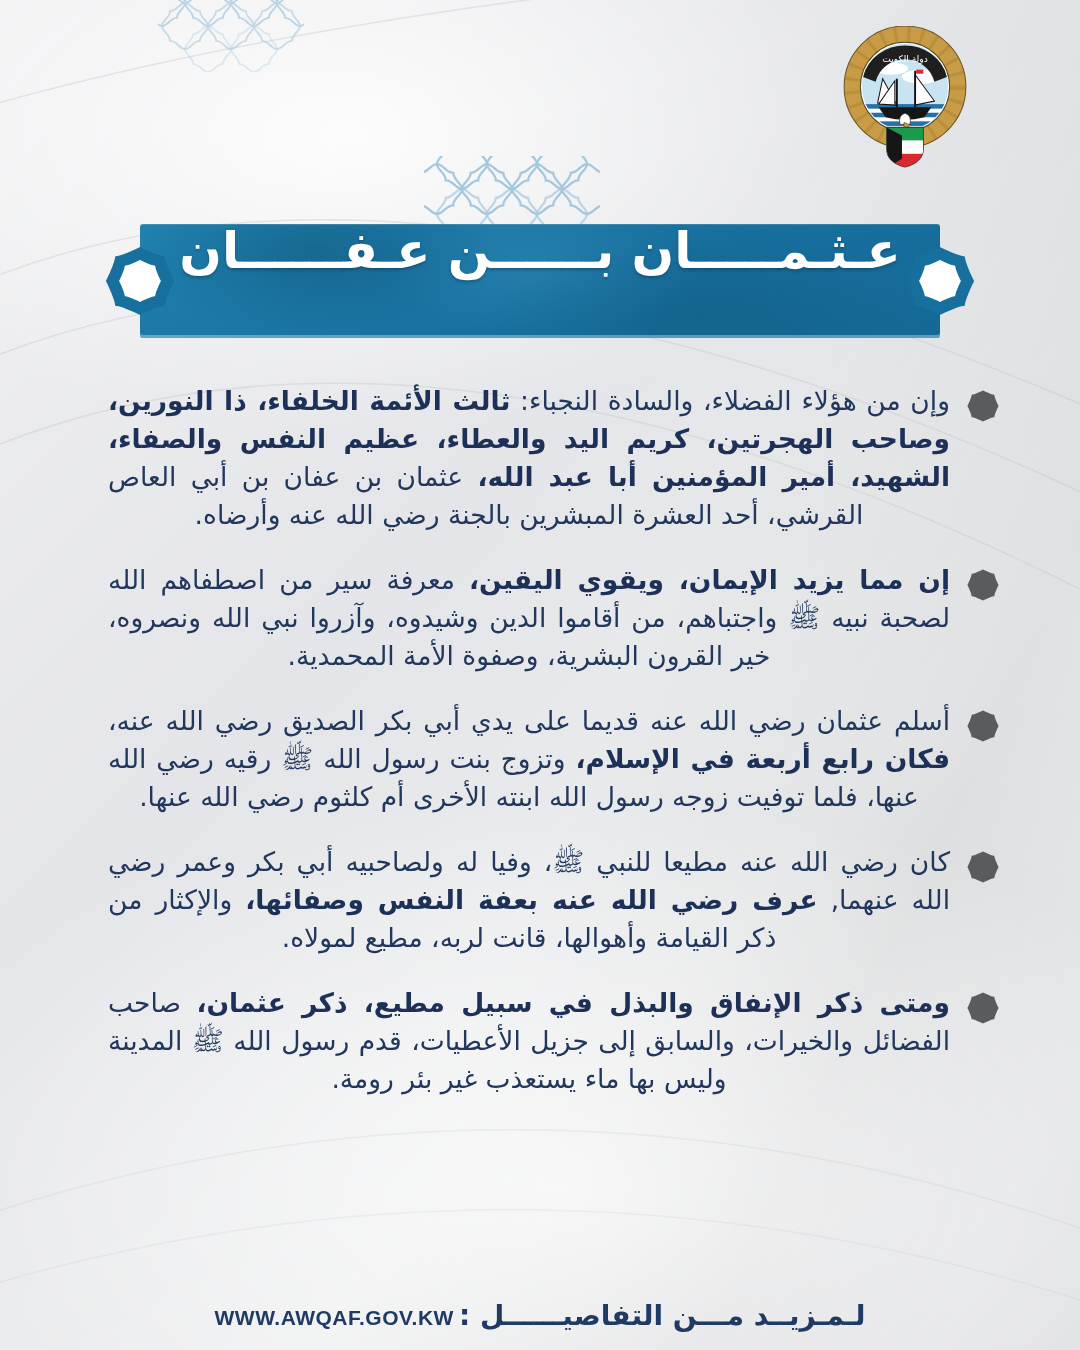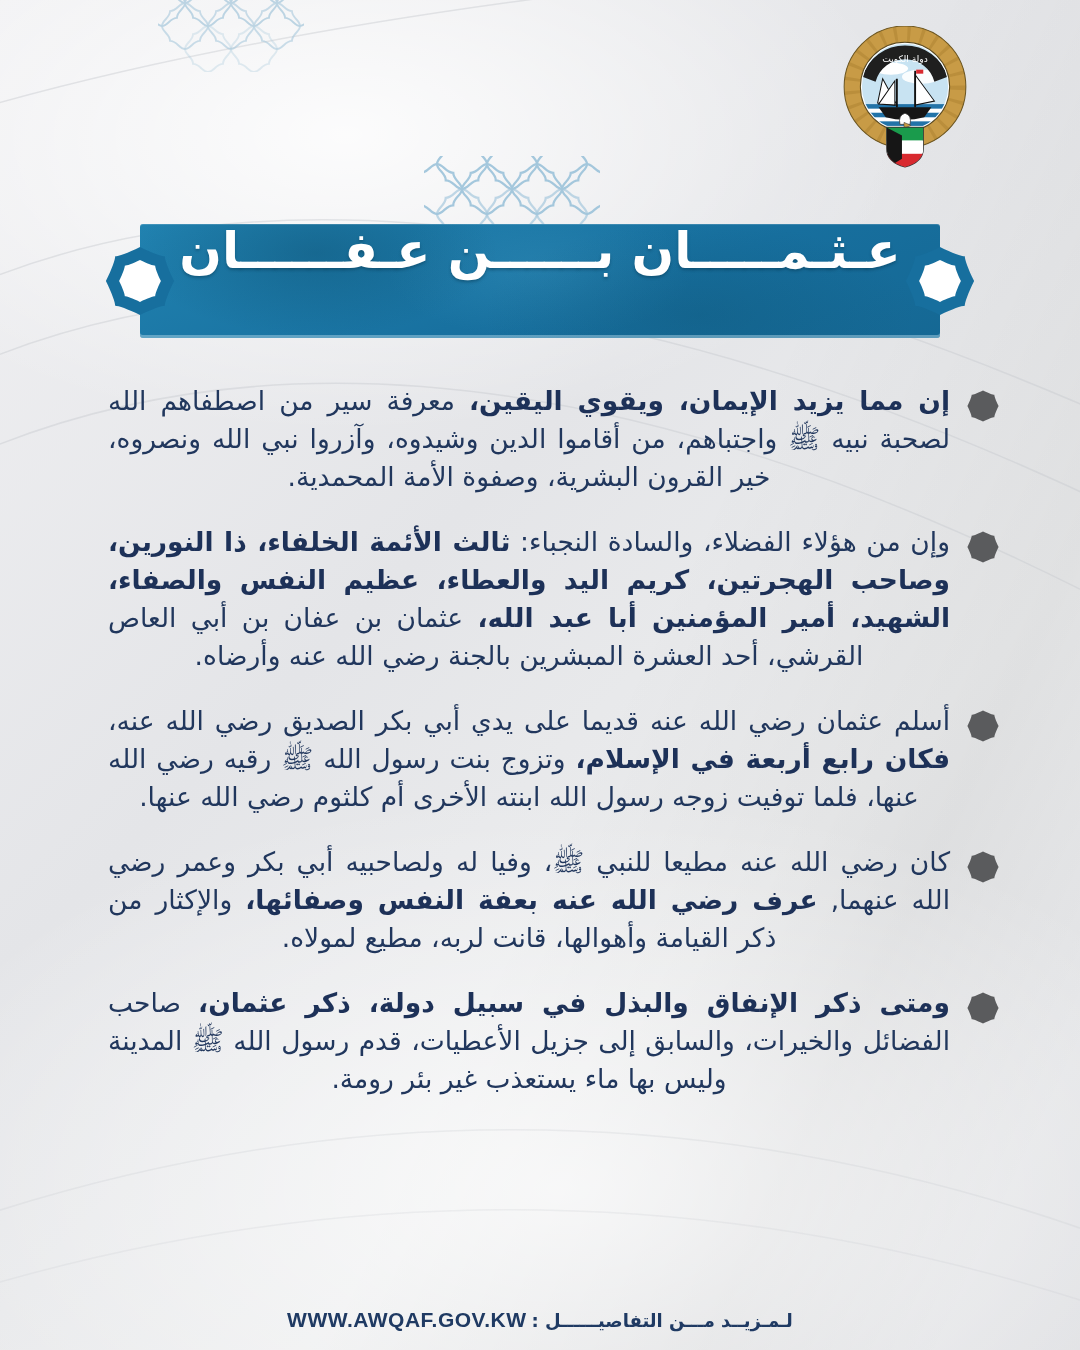--- a/index.html
+++ b/index.html
@@ -47,21 +47,21 @@
   
   main{position:absolute;left:108px;right:80px;top:382px;direction:rtl;}
   .para{display:flex;gap:16px;margin-bottom:27px;align-items:flex-start;}
   .bullet{flex:0 0 34px;height:40px;padding-top:5px;}
   .para p{margin:0;flex:1;font-size:26.5px;line-height:38px;color:#21375d;
     text-align:justify;text-align-last:center;}
   .para p b{color:#1d3158;}
 
   
   footer{position:absolute;left:0;right:0;bottom:18px;text-align:center;direction:rtl;color:#1f3a63;}
-  .footer-label{font-size:18px;font-weight:bold;}
+  .footer-label{font-size:28px;font-weight:bold;}
   .footer-url{font-family:"Liberation Sans",sans-serif;font-size:21px;font-weight:bold;letter-spacing:.5px;}
 </style>
 </head>
 <body>
 
 <div class="page">
 
   <svg width="0" height="0" style="position:absolute" aria-hidden="true">
     <defs>
       <path id="qf" d="M0,-20 C5,-20 7,-13 13,-13 C13,-7 20,-5 20,0 C20,5 13,7 13,13 C7,13 5,20 0,20 C-5,20 -7,13 -13,13 C-13,7 -20,5 -20,0 C-20,-5 -13,-7 -13,-13 C-7,-13 -5,-20 0,-20 Z"></path>
@@ -178,53 +178,53 @@
     <h1 class="banner-title">عـثـمـــــان بــــــن عـفــــــان</h1>
   </section>
 
   <main>
     <div class="para">
       <span class="bullet">
         <svg width="34" height="38" viewBox="-24 -24 48 48">
             <use href="#spark" fill="#5a5b5d"></use>
           </svg>
       </span>
+      <p><span>وإن من هؤلاء الفضلاء، والسادة النجباء: </span><b>ثالث الأئمة الخلفاء، ذا النورين، وصاحب الهجرتين، كريم اليد والعطاء، عظيم النفس والصفاء، الشهيد، أمير المؤمنين أبا عبد الله،</b><span> عثمان بن عفان بن أبي العاص القرشي، أحد العشرة المبشرين بالجنة رضي الله عنه وأرضاه.</span></p>
+    </div>
+    <div class="para">
+      <span class="bullet">
+        <svg width="34" height="38" viewBox="-24 -24 48 48">
+            <use href="#spark" fill="#5a5b5d"></use>
+          </svg>
+      </span>
       <p><span></span><b>إن مما يزيد الإيمان، ويقوي اليقين،</b><span> معرفة سير من اصطفاهم الله لصحبة نبيه ﷺ واجتباهم، من أقاموا الدين وشيدوه، وآزروا نبي الله ونصروه، خير القرون البشرية، وصفوة الأمة المحمدية.</span></p>
     </div>
     <div class="para">
       <span class="bullet">
         <svg width="34" height="38" viewBox="-24 -24 48 48">
             <use href="#spark" fill="#5a5b5d"></use>
           </svg>
       </span>
-      <p><span>وإن من هؤلاء الفضلاء، والسادة النجباء: </span><b>ثالث الأئمة الخلفاء، ذا النورين، وصاحب الهجرتين، كريم اليد والعطاء، عظيم النفس والصفاء، الشهيد، أمير المؤمنين أبا عبد الله،</b><span> عثمان بن عفان بن أبي العاص القرشي، أحد العشرة المبشرين بالجنة رضي الله عنه وأرضاه.</span></p>
-    </div>
-    <div class="para">
-      <span class="bullet">
-        <svg width="34" height="38" viewBox="-24 -24 48 48">
-            <use href="#spark" fill="#5a5b5d"></use>
-          </svg>
-      </span>
       <p><span>أسلم عثمان رضي الله عنه قديما على يدي أبي بكر الصديق رضي الله عنه، </span><b>فكان رابع أربعة في الإسلام،</b><span> وتزوج بنت رسول الله ﷺ رقيه رضي الله عنها، فلما توفيت زوجه رسول الله ابنته الأخرى أم كلثوم رضي الله عنها.</span></p>
     </div>
     <div class="para">
       <span class="bullet">
         <svg width="34" height="38" viewBox="-24 -24 48 48">
             <use href="#spark" fill="#5a5b5d"></use>
           </svg>
       </span>
       <p><span>كان رضي الله عنه مطيعا للنبي ﷺ، وفيا له ولصاحبيه أبي بكر وعمر رضي الله عنهما, </span><b>عرف رضي الله عنه بعفة النفس وصفائها،</b><span> والإكثار من ذكر القيامة وأهوالها، قانت لربه، مطيع لمولاه.</span></p>
     </div>
     <div class="para">
       <span class="bullet">
         <svg width="34" height="38" viewBox="-24 -24 48 48">
             <use href="#spark" fill="#5a5b5d"></use>
           </svg>
       </span>
-      <p><span></span><b>ومتى ذكر الإنفاق والبذل في سبيل دولة، ذكر عثمان،</b><span> صاحب الفضائل والخيرات، والسابق إلى جزيل الأعطيات، قدم رسول الله ﷺ المدينة وليس بها ماء يستعذب غير بئر رومة.</span></p>
+      <p><span></span><b>ومتى ذكر الإنفاق والبذل في سبيل مطيع، ذكر عثمان،</b><span> صاحب الفضائل والخيرات، والسابق إلى جزيل الأعطيات، قدم رسول الله ﷺ المدينة وليس بها ماء يستعذب غير بئر رومة.</span></p>
     </div>
   </main>
 
   <footer>
     <span class="footer-label">لـمـزيــد مـــن التفاصيــــــل :</span>
     <span class="footer-url">WWW.AWQAF.GOV.KW</span>
   </footer>
 
 </div>
 

